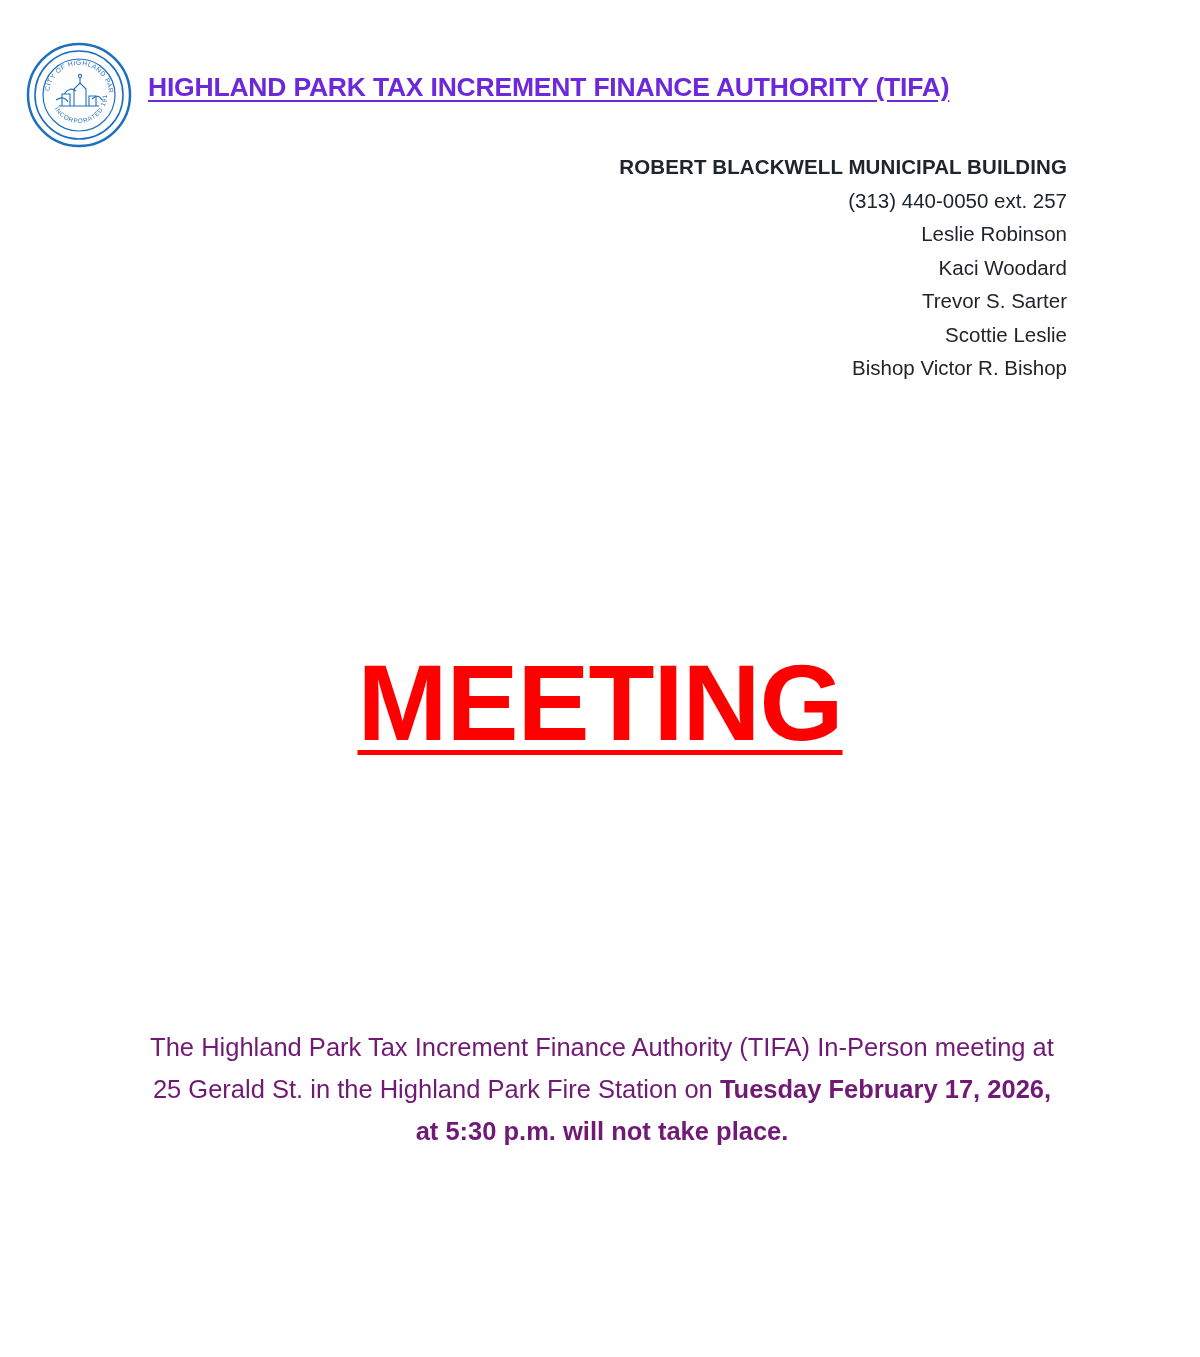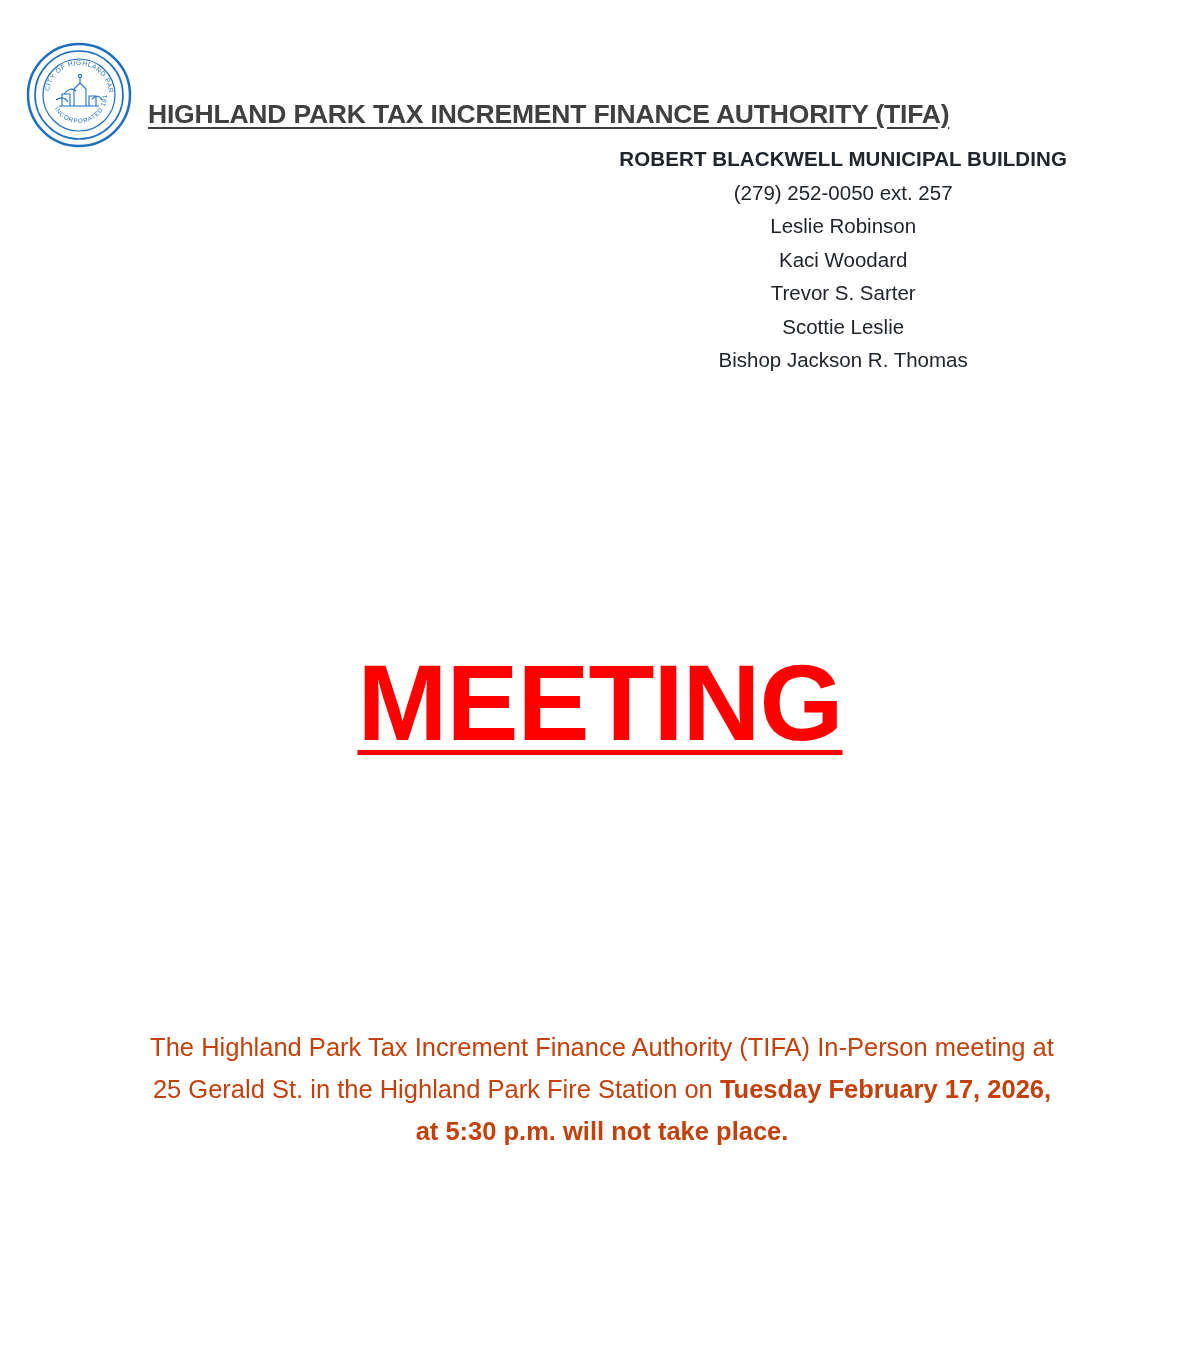--- a/index.html
+++ b/index.html
@@ -38,33 +38,32 @@
     height: 106px;
   }
 
   .org-title {
     position: absolute;
     left: 148px;
     top: 72px;
     font-size: 26.5px;
     font-weight: bold;
     letter-spacing: -0.2px;
-    color: #404040;
+    color: #6d28d9;
     text-decoration: underline;
     text-underline-offset: 4px;
     white-space: nowrap;
-    margin-top: 27px;
   }
 
   
   .address-block {
     position: absolute;
     right: 133px;
-    top: 142px;
-    text-align: center;
+    top: 150px;
+    text-align: right;
     line-height: 33.5px;
   }
   .address-block .line {
     font-size: 20.5px;
     color: #20252b;
     white-space: nowrap;
   }
   .address-block .line.bold-caps {
     font-weight: 600;
     letter-spacing: 0.1px;
@@ -103,21 +102,21 @@
 
   
   .body-text {
     position: absolute;
     left: 148px;
     width: 908px;
     top: 1026px;
     text-align: center;
     font-size: 25.5px;
     line-height: 42px;
-    color: #c2410c;
+    color: #701a75;
   }
   .body-text .strong {
     font-weight: bold;
   }
 </style>
 </head>
 <body>
 
 <div class="page">
 
@@ -148,26 +147,26 @@
           <path d="M66 57 q 6 -6 10 1"></path>
         </g>
       </svg>
     </div>
 
     <div class="org-title">HIGHLAND PARK TAX INCREMENT FINANCE AUTHORITY (TIFA)</div>
   </div>
 
   <div class="address-block">
     <div class="line bold-caps">ROBERT BLACKWELL MUNICIPAL BUILDING</div>
-    <div class="line">(279) 252-0050 ext. 257</div>
+    <div class="line">(313) 440-0050 ext. 257</div>
     <div class="line">Leslie Robinson</div>
     <div class="line">Kaci Woodard</div>
     <div class="line">Trevor S. Sarter</div>
     <div class="line">Scottie Leslie</div>
-    <div class="line">Bishop Jackson R. Thomas</div>
+    <div class="line">Bishop Victor R. Bishop</div>
   </div>
 
   <div class="headline">
     <div class="word w1"><span>MEETING</span></div>
   </div>
 
   <div class="body-text">
     <span>The Highland Park Tax Increment Finance Authority (TIFA) In-Person meeting at 25 Gerald St. in the Highland Park Fire Station on </span><span class="strong">Tuesday February 17, 2026, at 5:30 p.m. will not take place.</span>
   </div>
 

